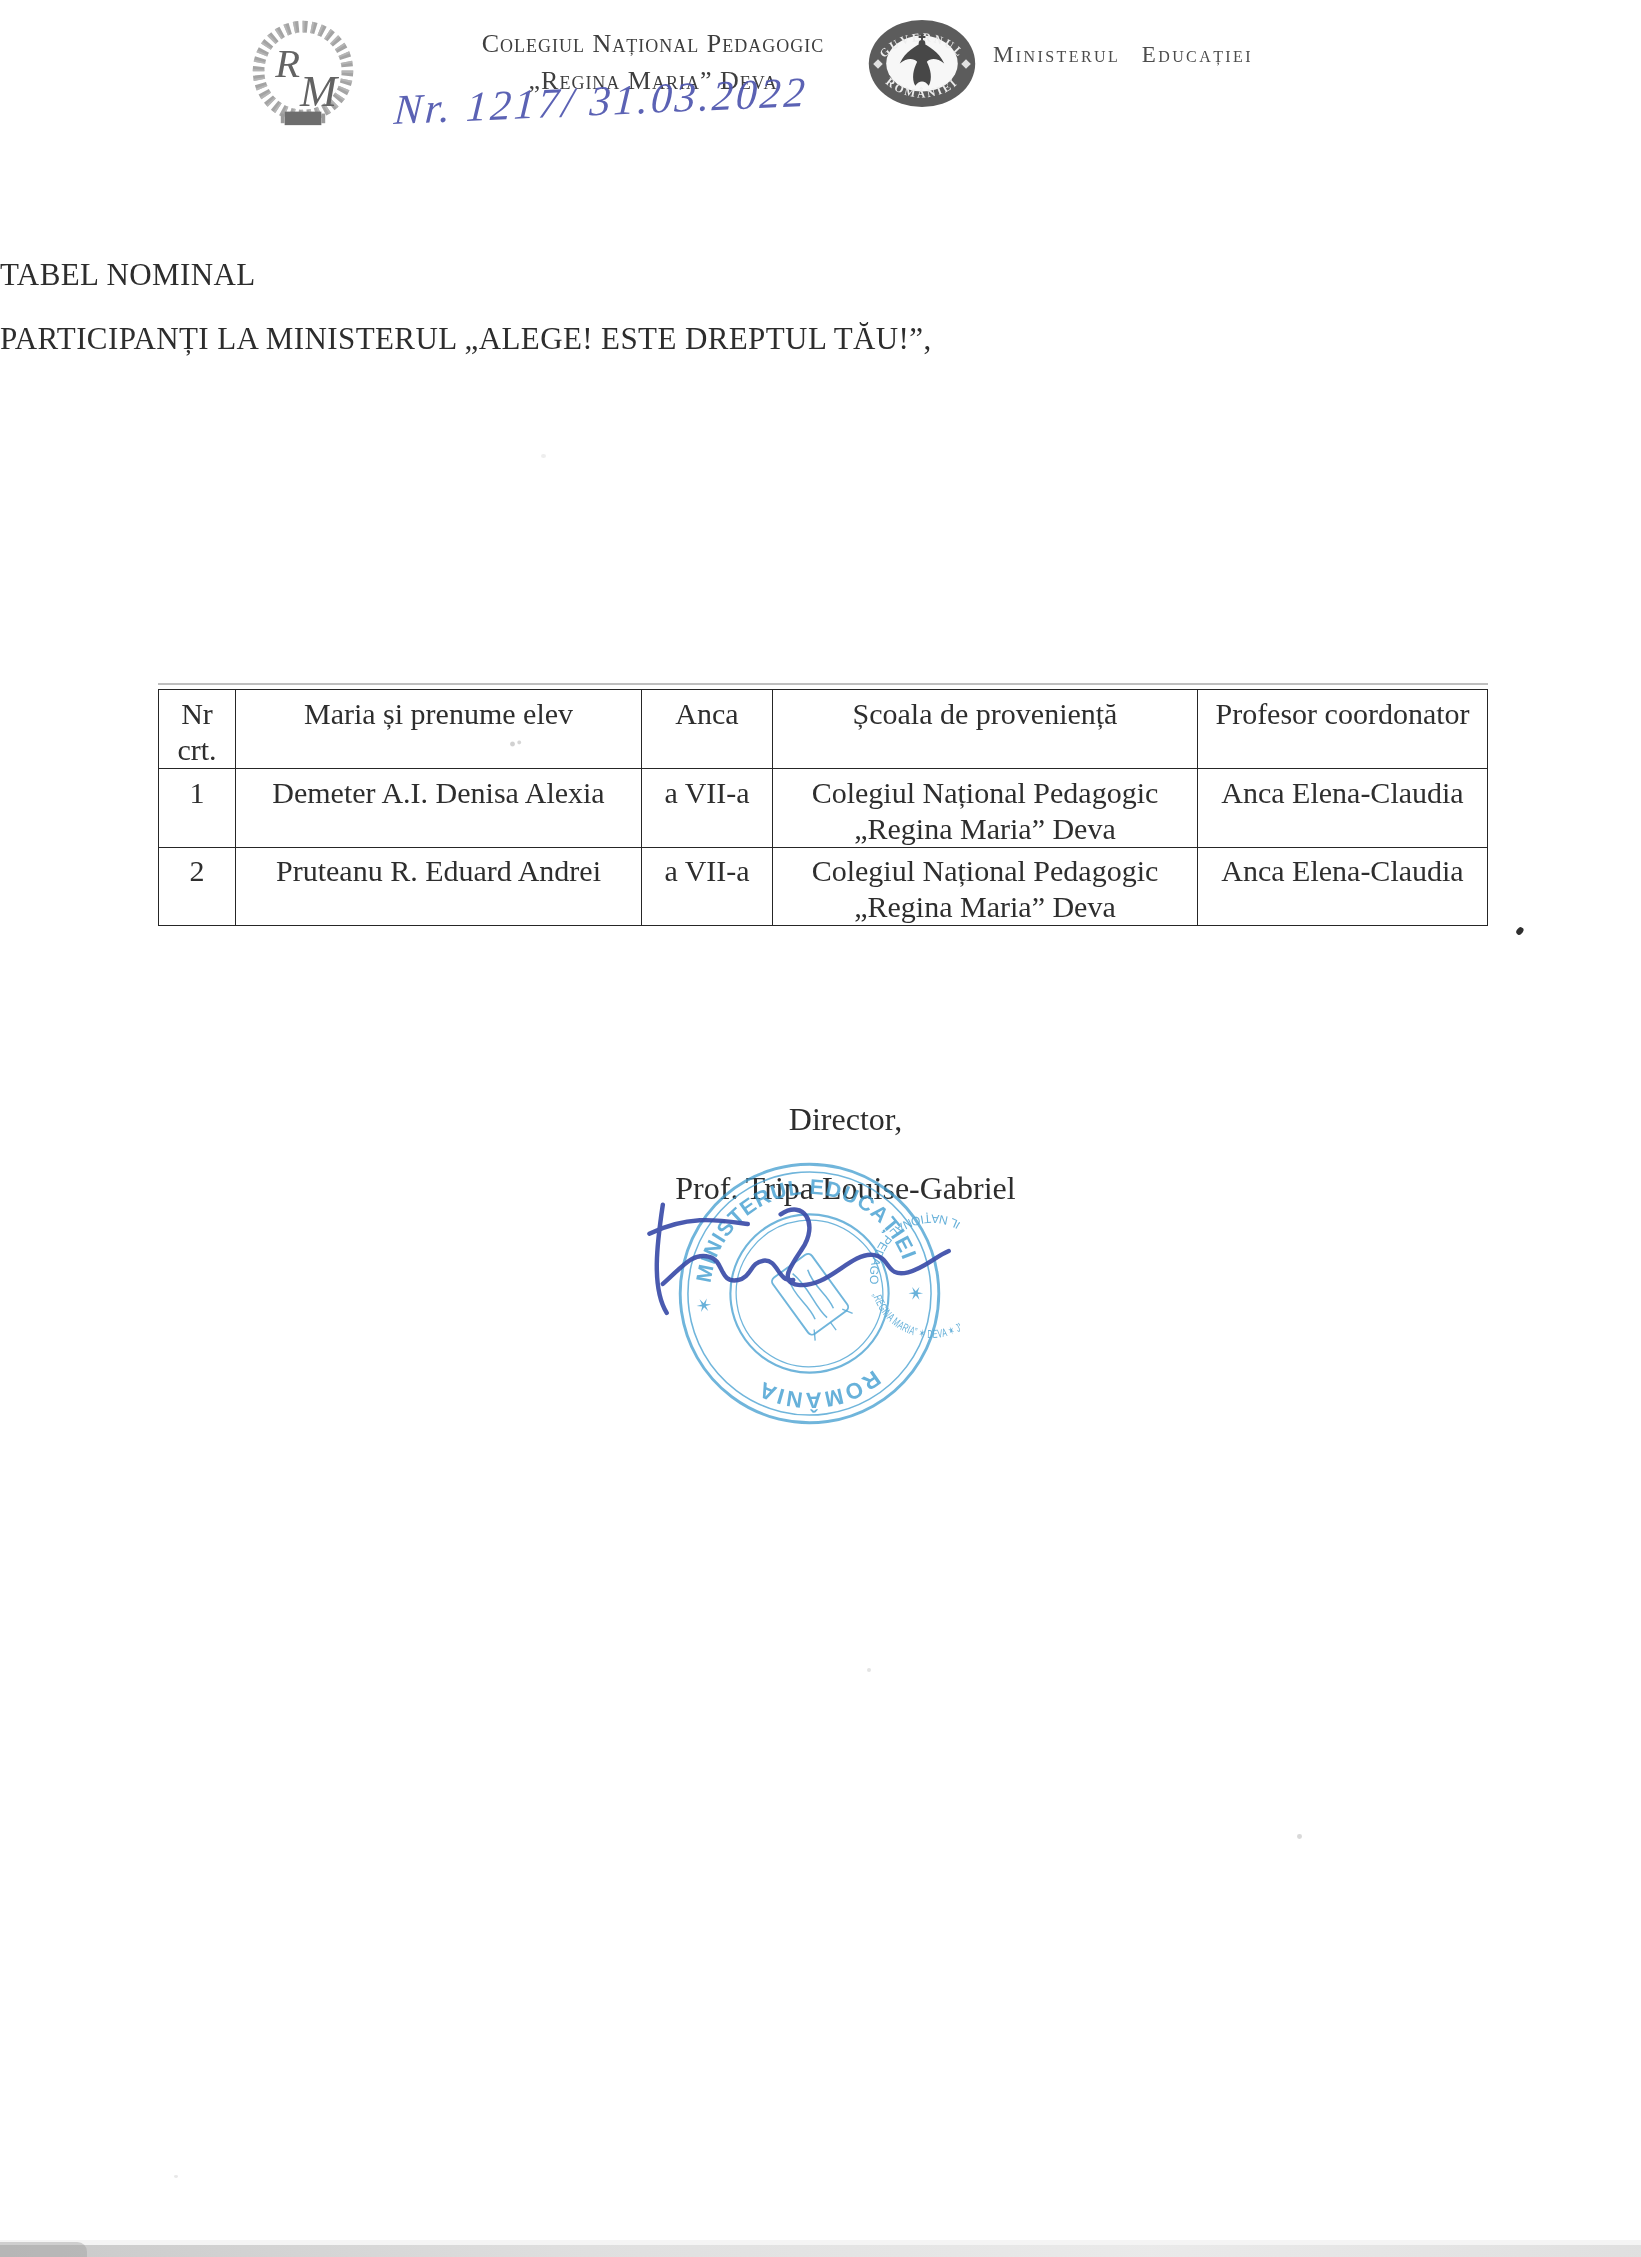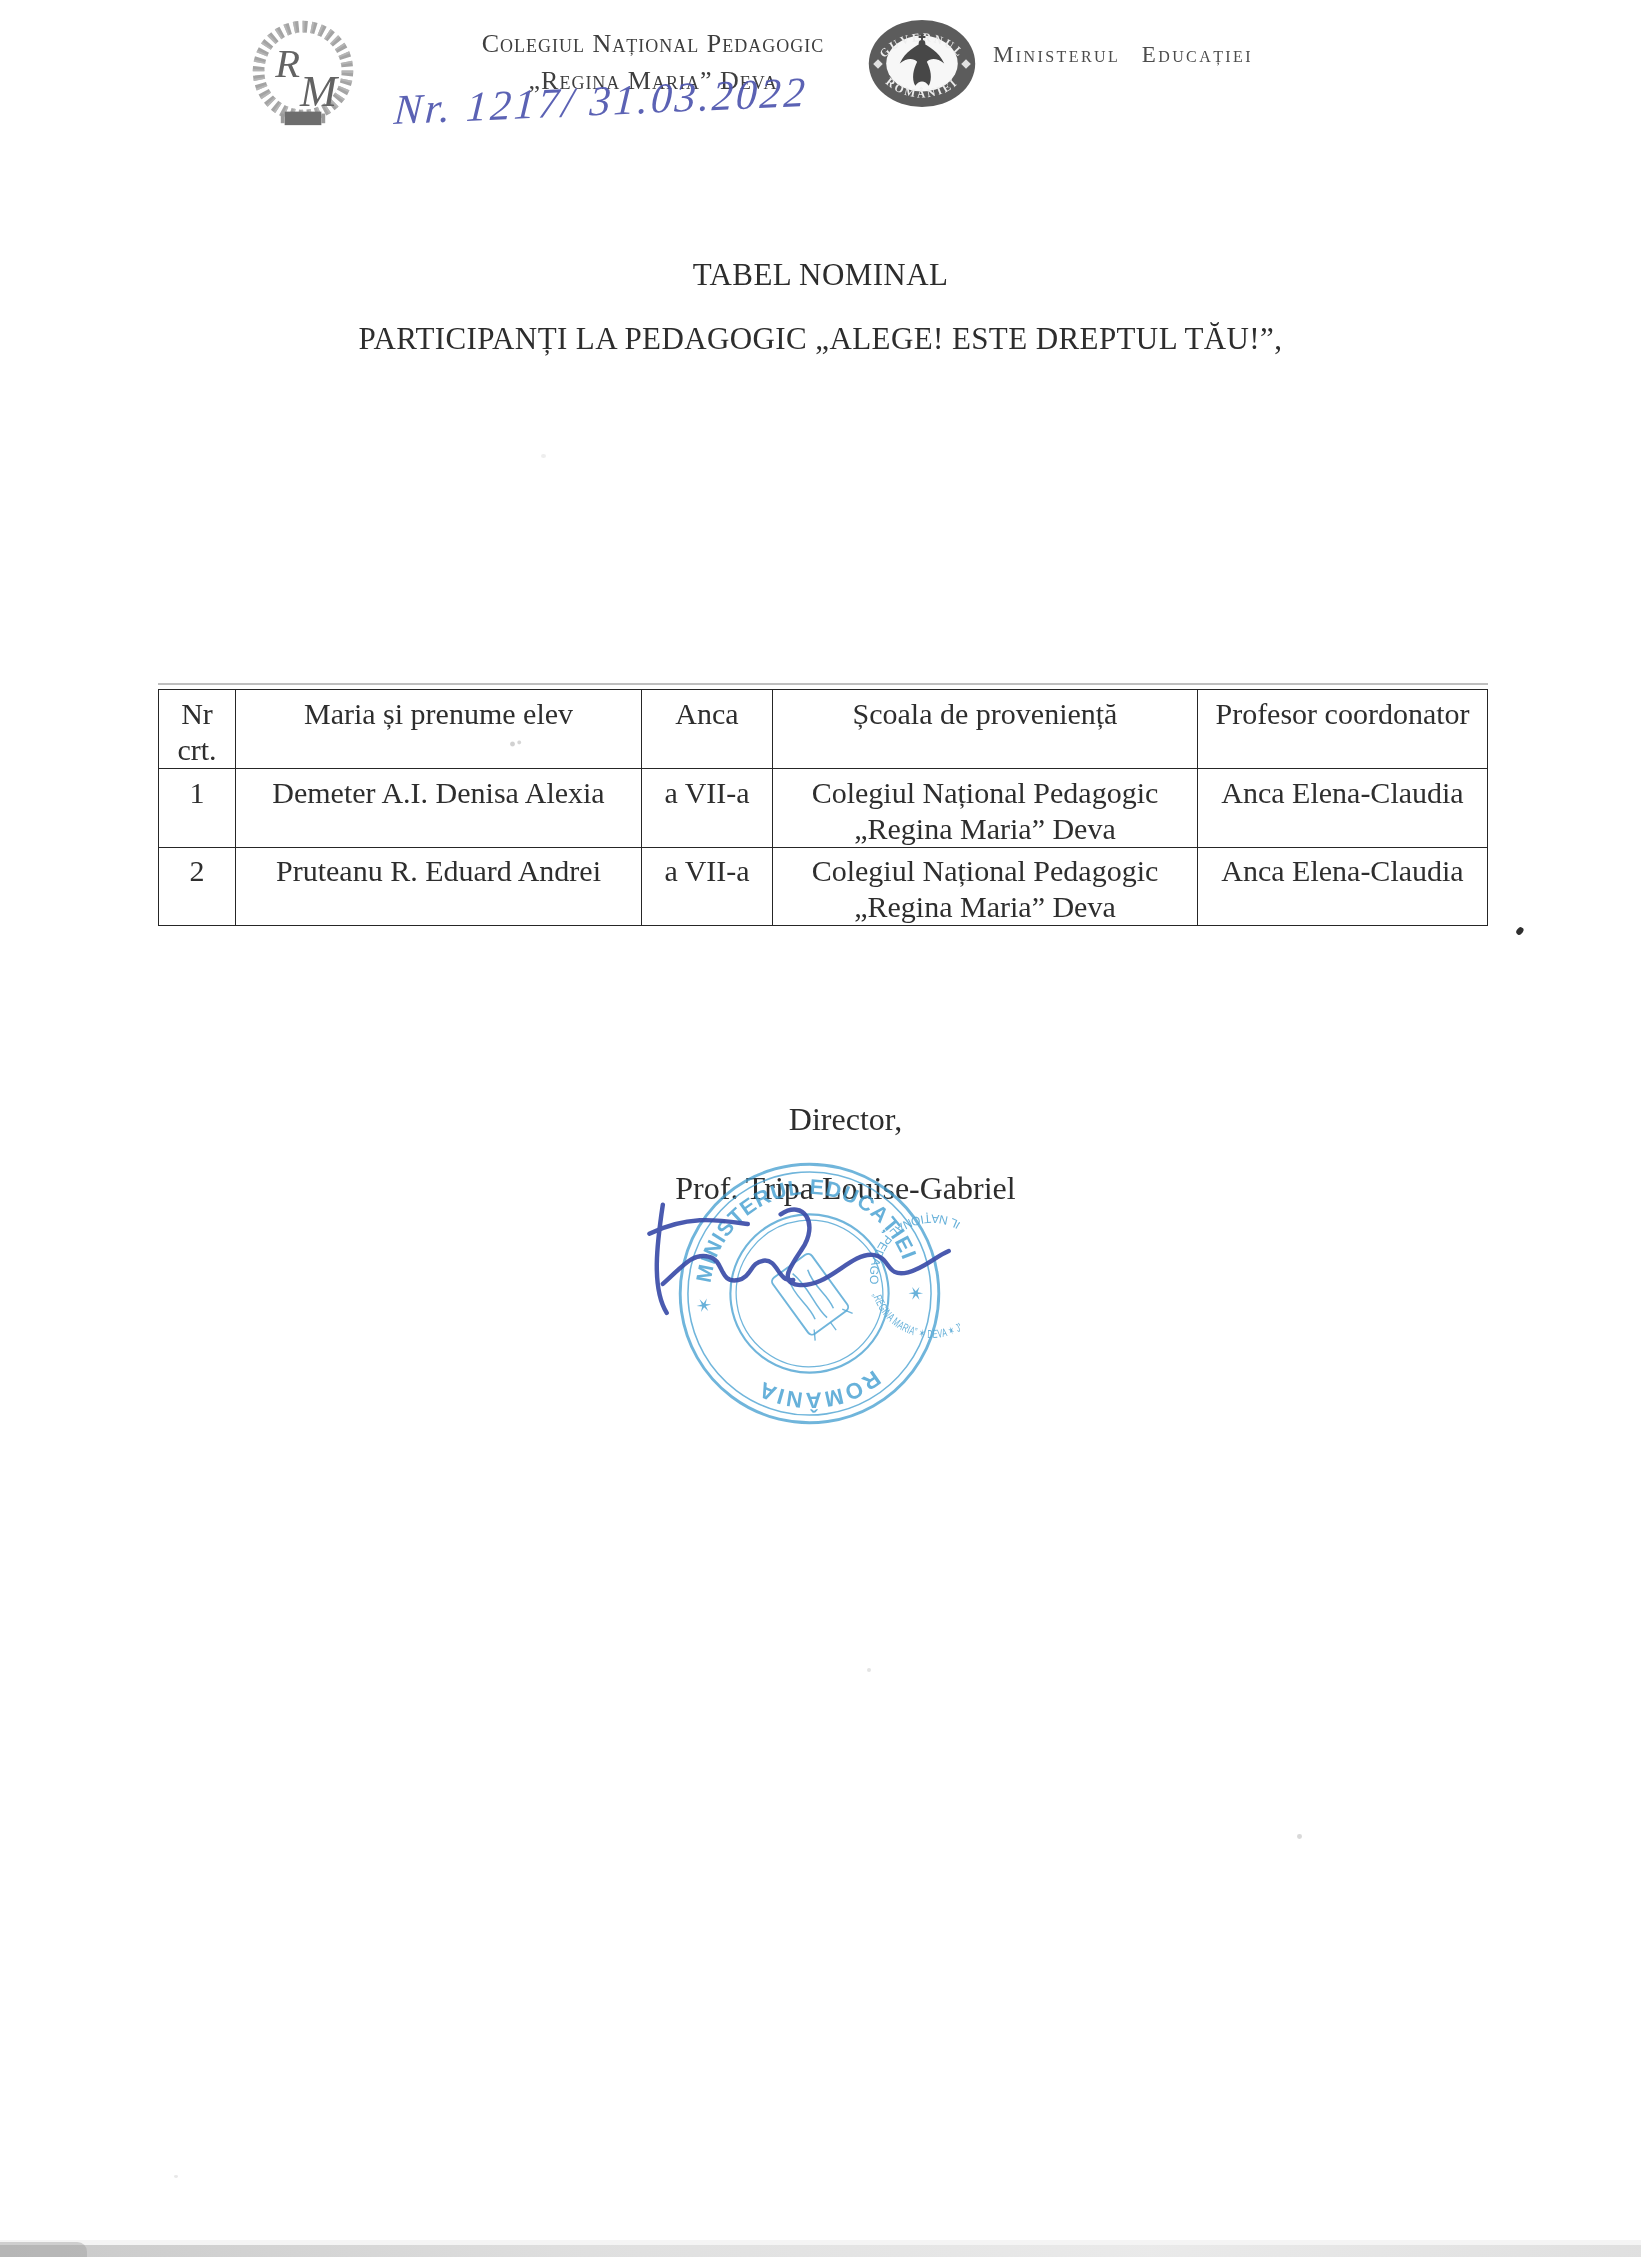--- a/index.html
+++ b/index.html
@@ -11,21 +11,21 @@
 
   
   .school-name{left:436px;top:25px;width:434px;text-align:center;
     font-size:26px;line-height:37px;font-variant:small-caps;letter-spacing:1px;color:#3e3e3e;}
   .ministry-label{left:993px;top:42px;font-size:23px;font-variant:small-caps;
     letter-spacing:2.4px;word-spacing:13.5px;color:#4c4c4c;}
   .reg-number{left:394px;top:77px;font-size:42px;font-style:italic;letter-spacing:2.9px;
     color:#4e55ae;transform:rotate(-2.5deg) skewX(-6deg);white-space:nowrap;opacity:.92;}
 
   
-  .title-block{left:0;top:243px;width:1641px;text-align:center;font-size:31px;
+  .title-block{left:0;top:243px;width:1641px;font-size:31px;
     line-height:64px;color:#2d2d2d;letter-spacing:0.4px;}
 
   
   .roster-wrap{left:158px;top:689px;border-radius:24px;}
   .table-topline{left:158px;top:683px;width:1330px;height:1.9px;background:#8a8a8a;opacity:.55;}
   table.roster{border-collapse:collapse;table-layout:fixed;width:1330px;
     font-size:30px;color:#2e2e2e;}
   table.roster th,table.roster td{border:1.9px solid #262626;vertical-align:top;
     text-align:center;padding:5.8px 3.9px 0 3.9px;line-height:36px;font-weight:normal;overflow:hidden;}
   table.roster tr.hdr{height:75px;}
@@ -98,21 +98,21 @@
     <path d="M 0,-24 C -7,-19 -17,-15 -23,-2 C -16,-8 -9,-8 -5,-4 C -9,4 -11,13 -7,21 C -3,15 3,15 7,21 C 11,13 9,4 5,-4 C 9,-8 16,-8 23,-2 C 17,-15 7,-19 0,-24 Z"></path>
     <circle cx="0" cy="-23" r="3.4"></circle>
     <path d="M 0,-26 v -6 M -3.5,-29.5 h 7" stroke="#474747" stroke-width="2" fill="none"></path>
   </g>
 </svg>
 
 <div class="abs ministry-label">Ministerul Educației</div>
 
 <div class="abs title-block">
   <div>TABEL NOMINAL</div>
-  <div>PARTICIPANȚI LA PEDAGOGIC „ALEGE! ESTE DREPTUL TĂU!”,</div>
+  <div>PARTICIPANȚI LA MINISTERUL „ALEGE! ESTE DREPTUL TĂU!”,</div>
 </div>
 
 <div class="abs table-topline"></div>
 <div class="abs roster-wrap">
   <table class="roster">
     <colgroup>
       <col class="col-nr">
         <col class="col-name">
         <col class="col-class">
       <col class="col-school">

